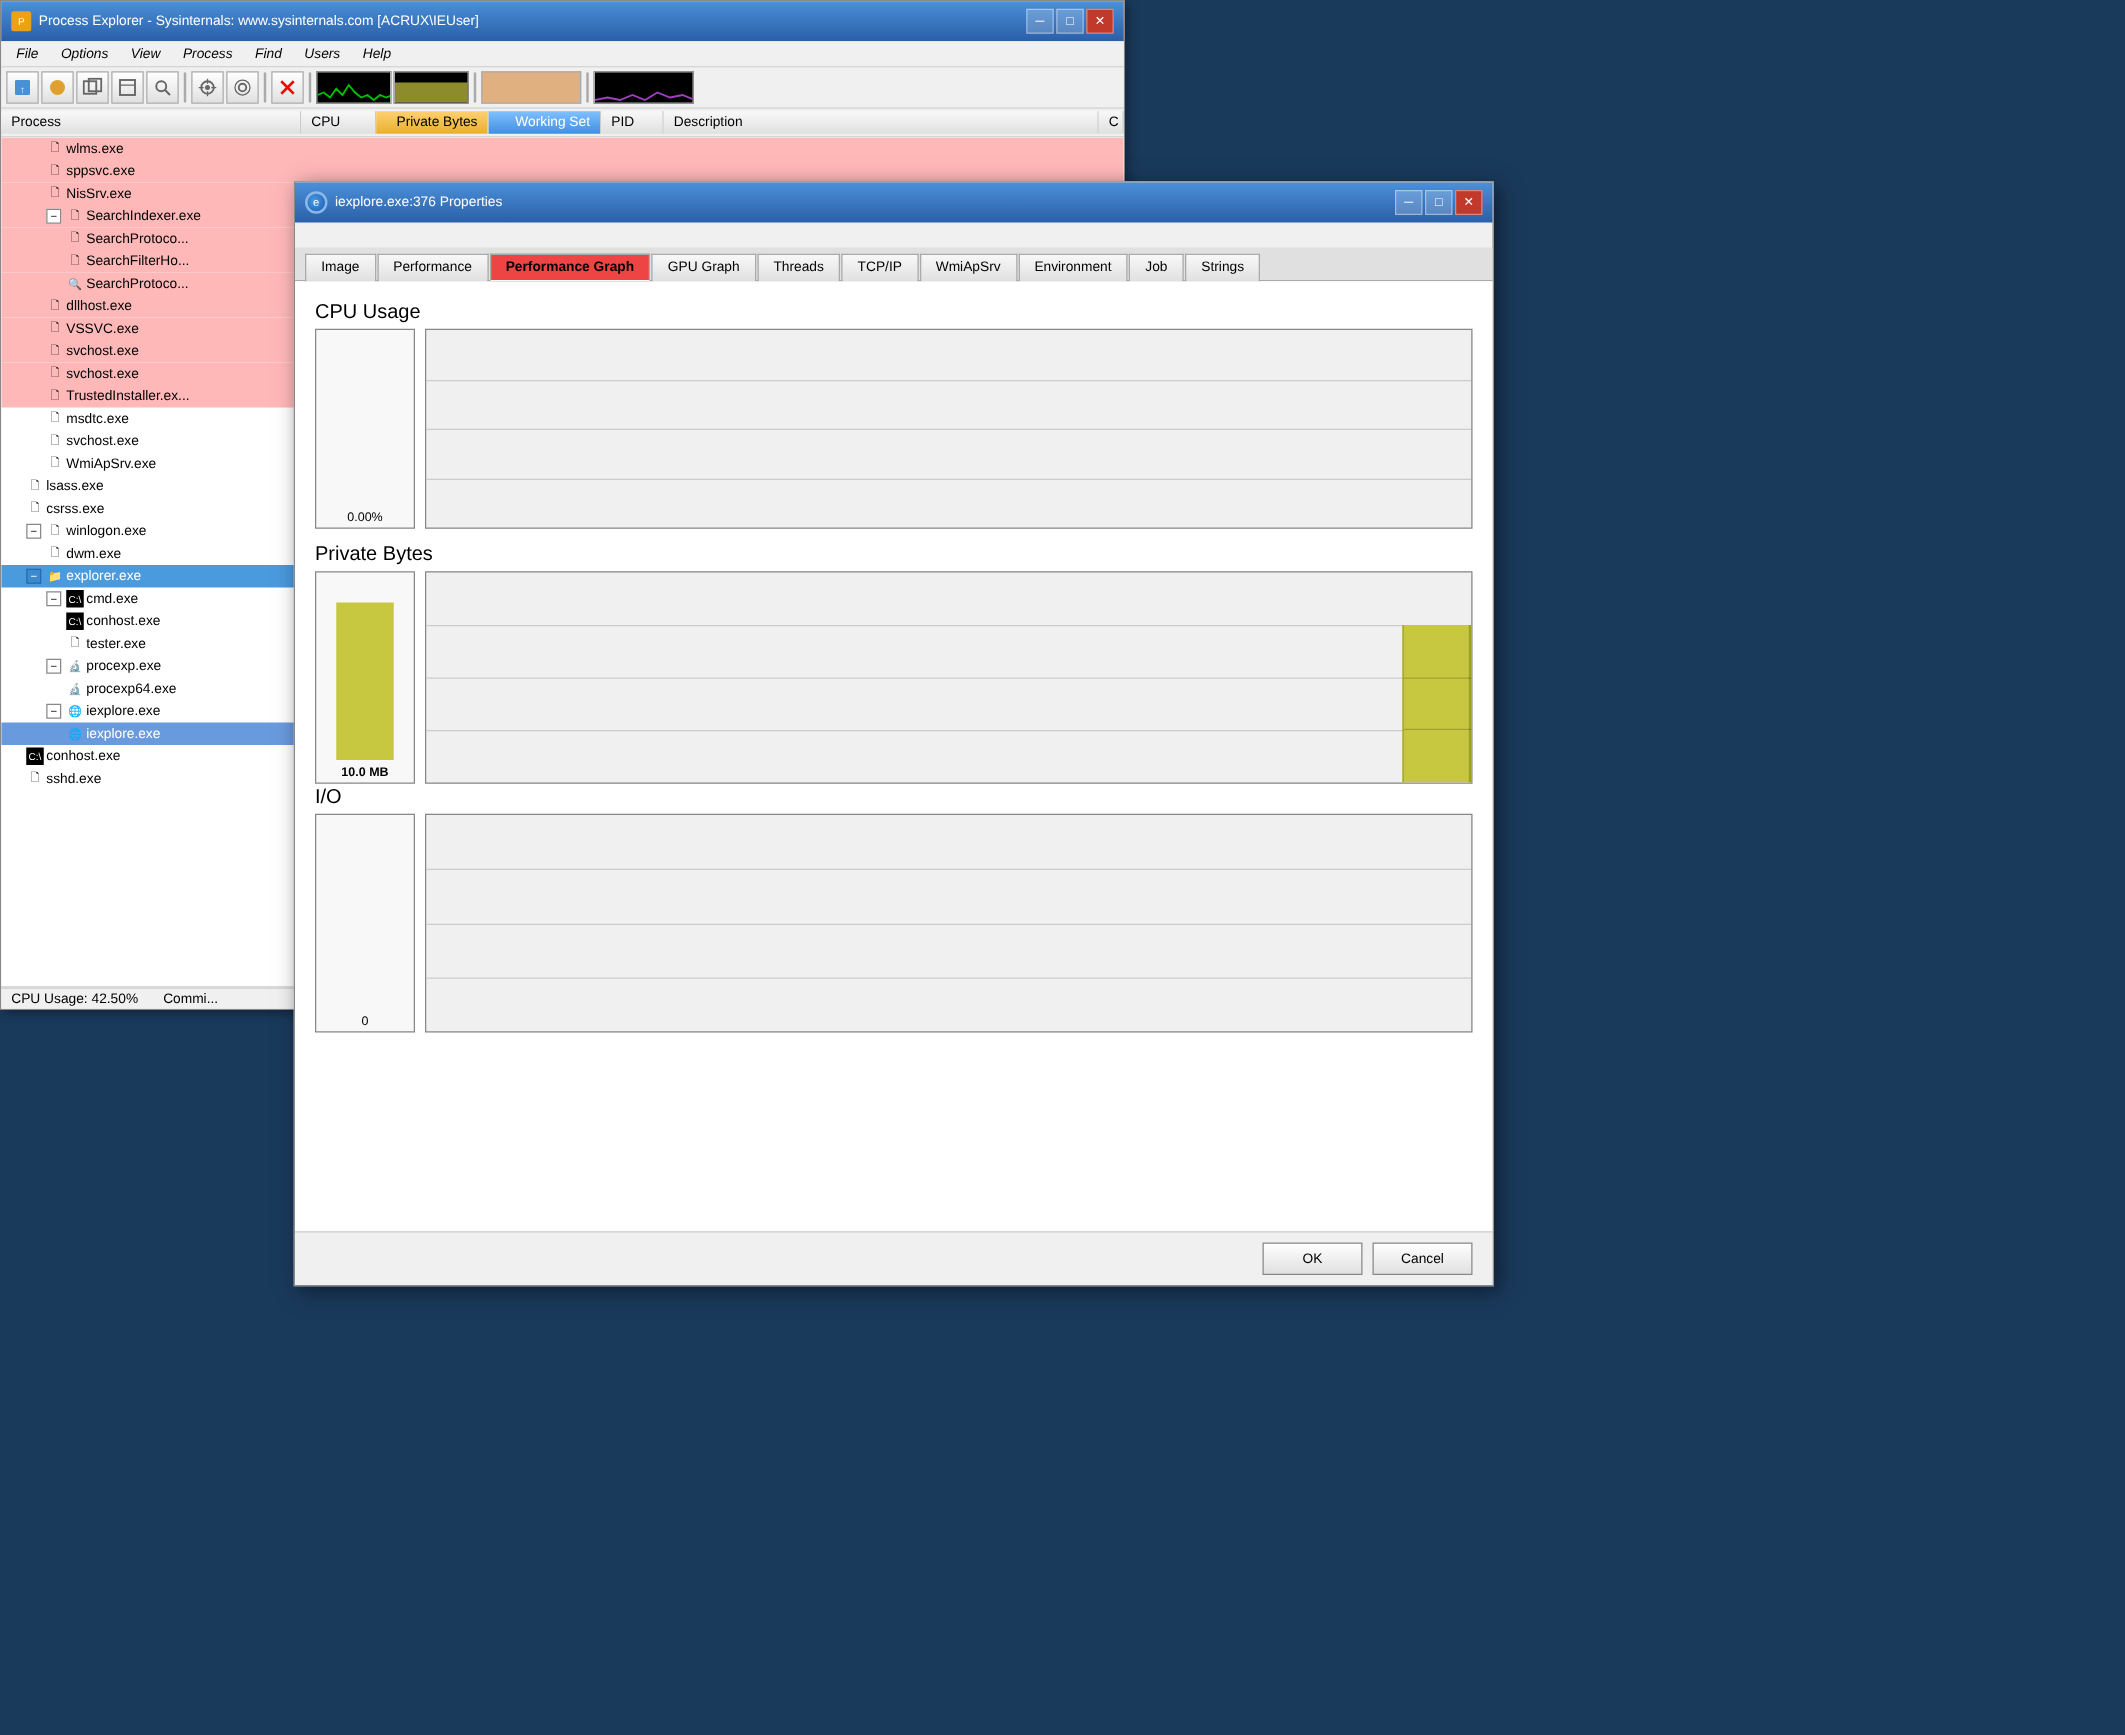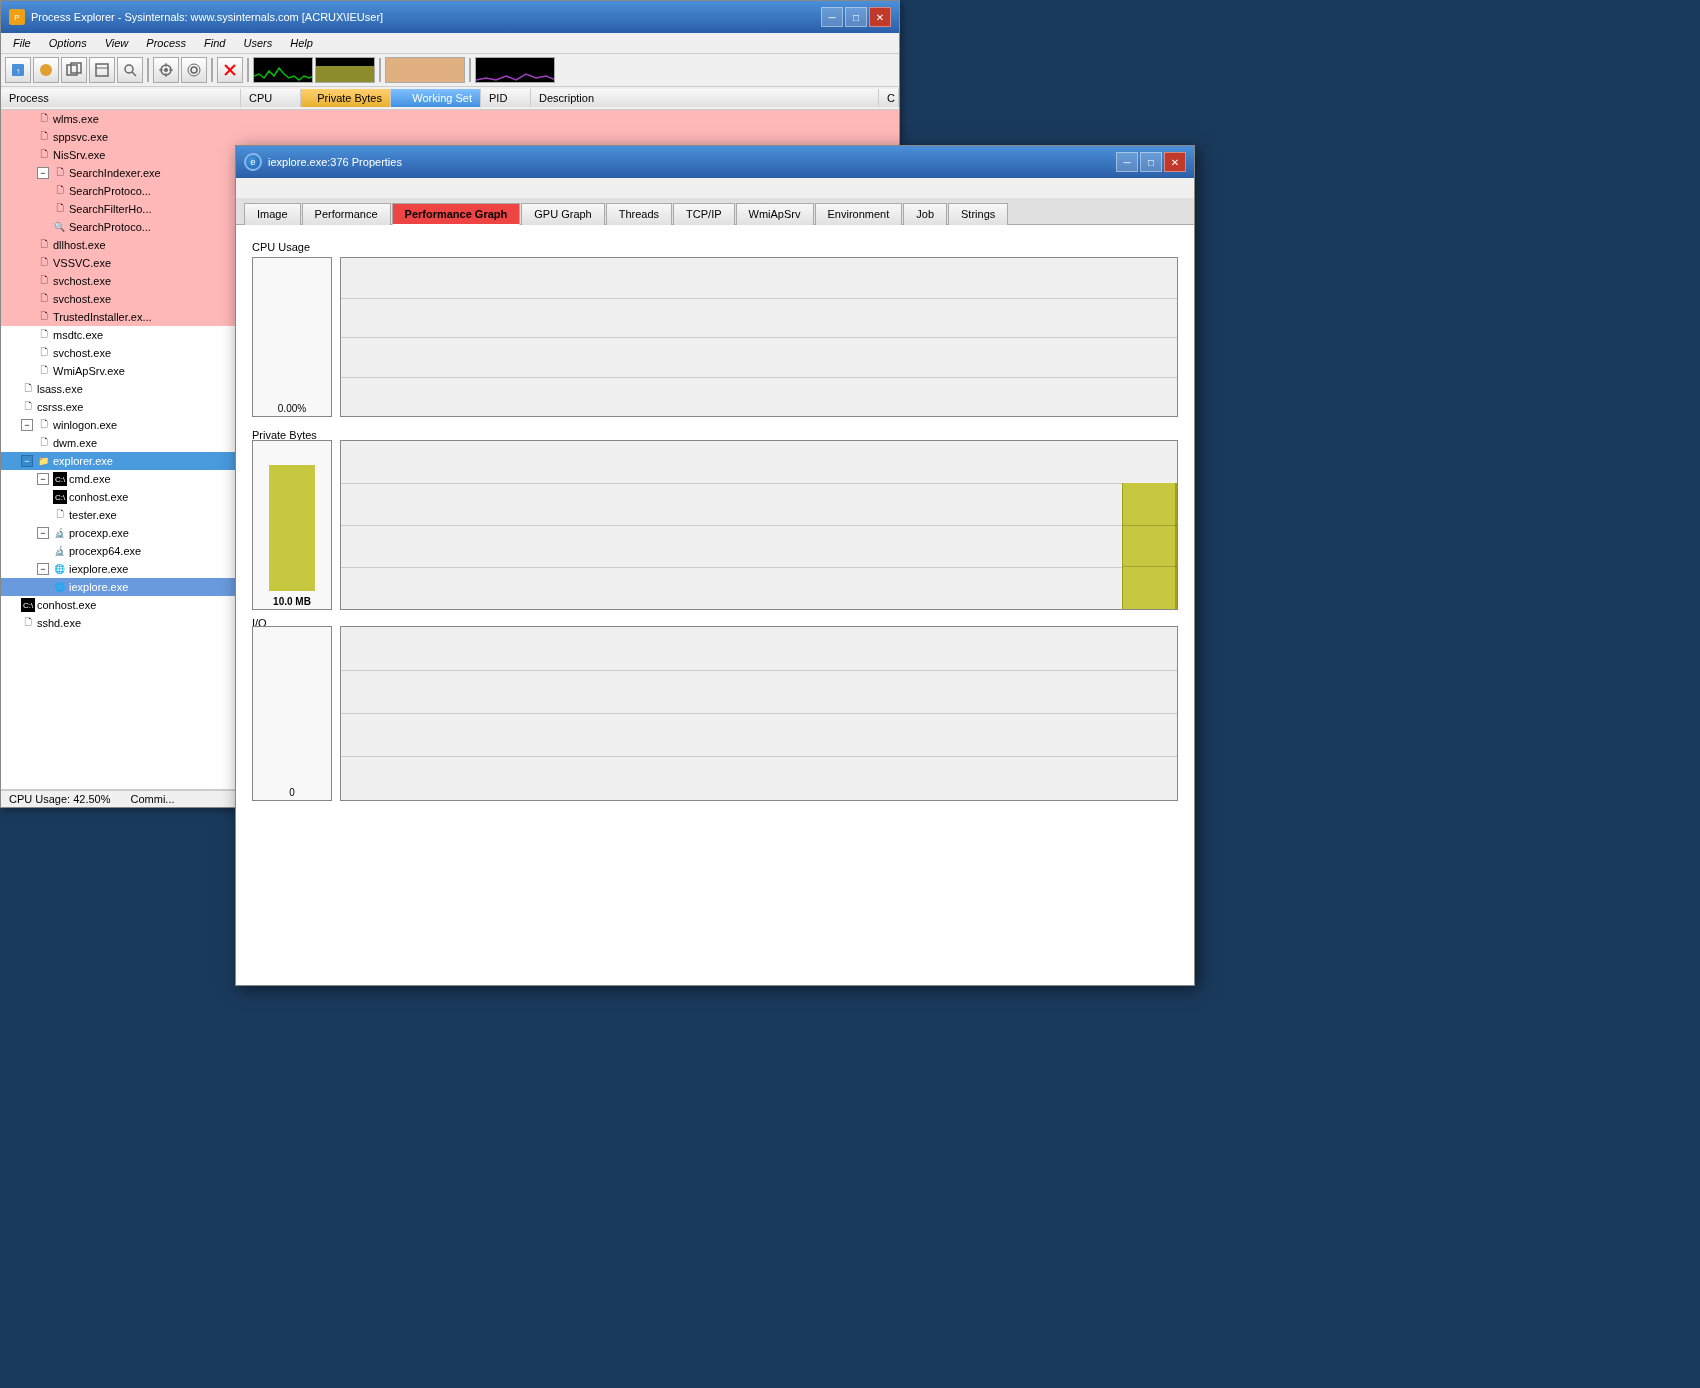--- a/index.html
+++ b/index.html
@@ -273,28 +273,28 @@
       background: white;
       padding: 16px;
       min-height: 760px;
     }
 
     .graph-section {
       margin-bottom: 12px;
     }
 
     .graph-label {
-      font-size: 11px;
+      font-size: 16px;
       margin-bottom: 4px;
       color: #000;
     }
 
     .graph-row {
       display: flex;
-      align-items: center;
+      align-items: flex-start;
       gap: 8px;
       height: 160px;
     }
 
     .graph-small {
       width: 80px;
       border: 1px solid #888;
       background: #f8f8f8;
       display: flex;
       flex-direction: column;
@@ -815,13 +815,17 @@
         <div class="graph-large" style="height:175px;">
           <div class="graph-grid-line" style="top:25%;"></div>
           <div class="graph-grid-line" style="top:50%;"></div>
           <div class="graph-grid-line" style="top:75%;"></div>
         </div>
       </div>
     </div>
 
   </div>
 
+  <div class="dialog-footer">
+    <button class="dialog-btn">OK</button>
+    <button class="dialog-btn">Cancel</button>
+  </div>
 </div>
 
 </body></html>

